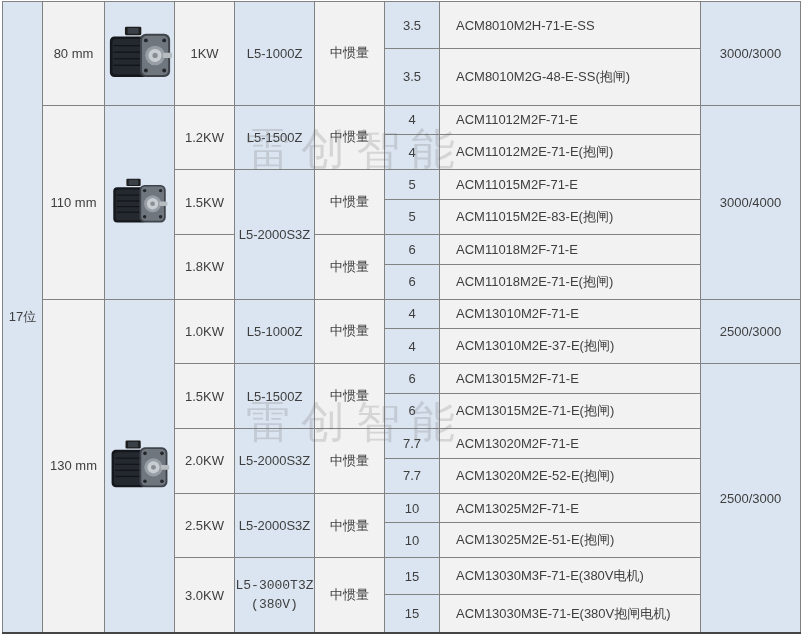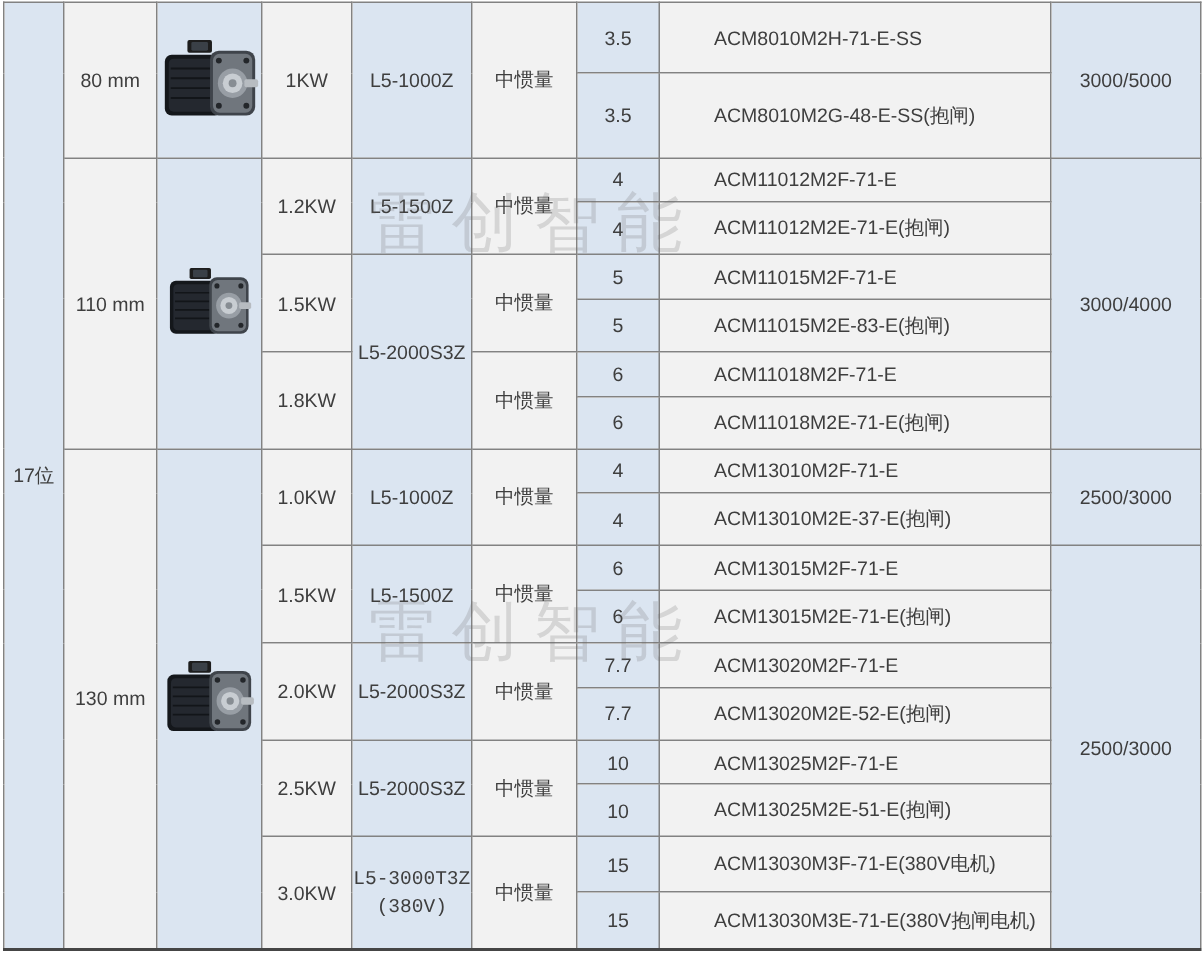--- a/index.html
+++ b/index.html
@@ -14,21 +14,21 @@
   }
   td{
     border:1px solid #828282;
     text-align:center;vertical-align:middle;
     font-size:13px;color:#3e3e3e;
     padding:0;overflow:hidden;white-space:nowrap;
   }
   table.spec{border:1px solid #6e6e6e;border-bottom:2px solid #454545;}
   td.blue{background:#dbe5f1;margin-left:20px;}
   td.lite{background:#f2f2f2;}
-  td.model{text-align:left;padding-left:36px;}
+  td.model{text-align:left;padding-left:16px;}
   td.imgcell svg{display:block;margin:0 auto;}
   .driver2{line-height:1.5;font-family:Liberation Mono, monospace;}
   .watermark{
     position:absolute;left:236px;
     font-size:44px;letter-spacing:11px;line-height:1;
     color:rgba(110,110,110,0.22);
     z-index:5;pointer-events:none;user-select:none;
     white-space:nowrap;
     padding-left:10px;
   }
@@ -83,21 +83,21 @@
       <td class="blue imgcell" rowspan="2">
         <svg width="66" height="55">
             <use href="#motor"></use>
           </svg>
       </td>
       <td class="lite" rowspan="2">1KW</td>
       <td class="blue" rowspan="2">L5-1000Z</td>
       <td class="lite" rowspan="2">中惯量</td>
       <td class="blue">3.5</td>
       <td class="lite model">ACM8010M2H-71-E-SS</td>
-      <td class="blue" rowspan="2">3000/5000</td>
+      <td class="blue" rowspan="2">3000/3000</td>
     </tr>
     <tr>
       <td class="blue">3.5</td>
       <td class="lite model">ACM8010M2G-48-E-SS(抱闸)</td>
     </tr>
 
     <tr>
       <td class="lite" rowspan="6">110 mm</td>
       <td class="blue imgcell" rowspan="6">
         <svg width="57" height="48">

